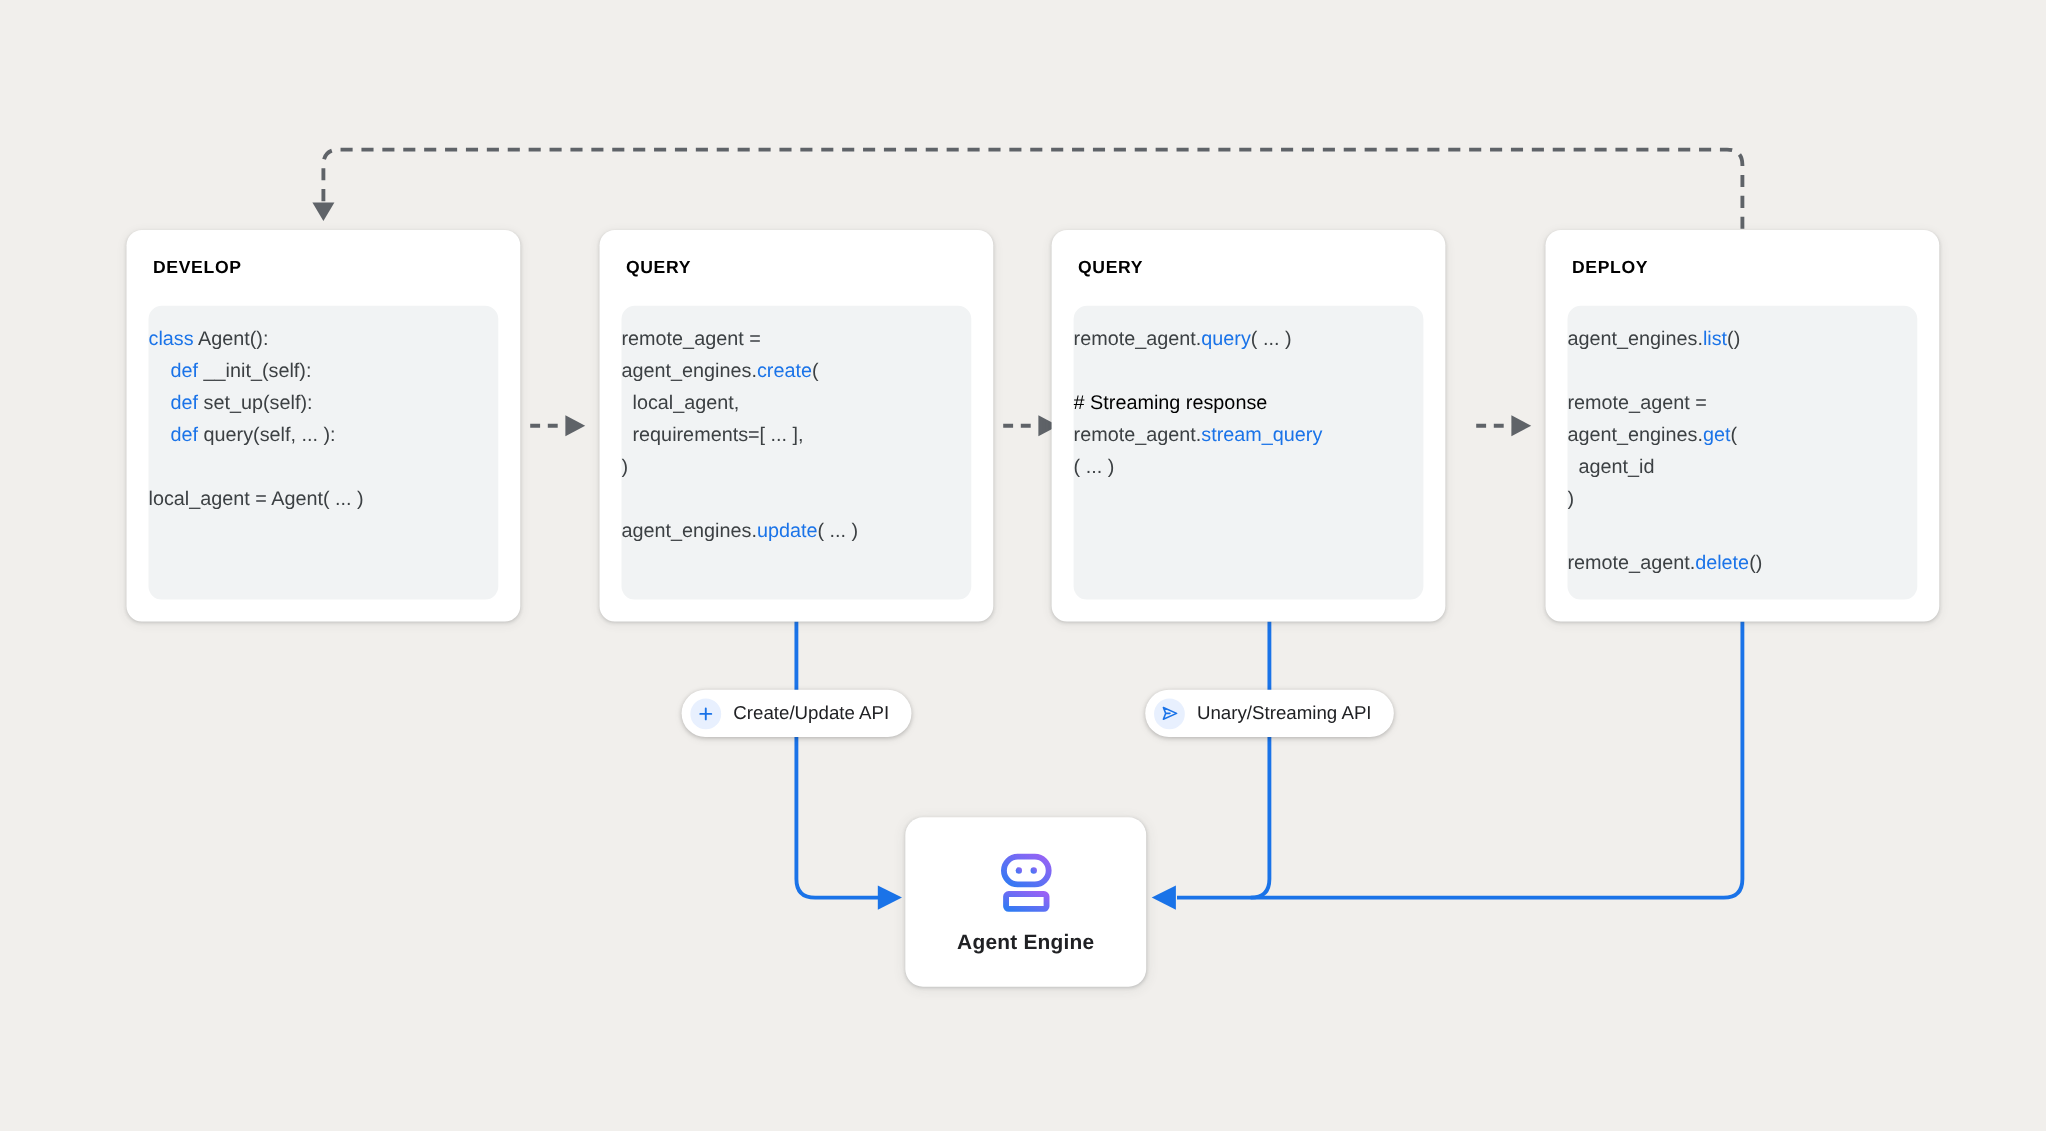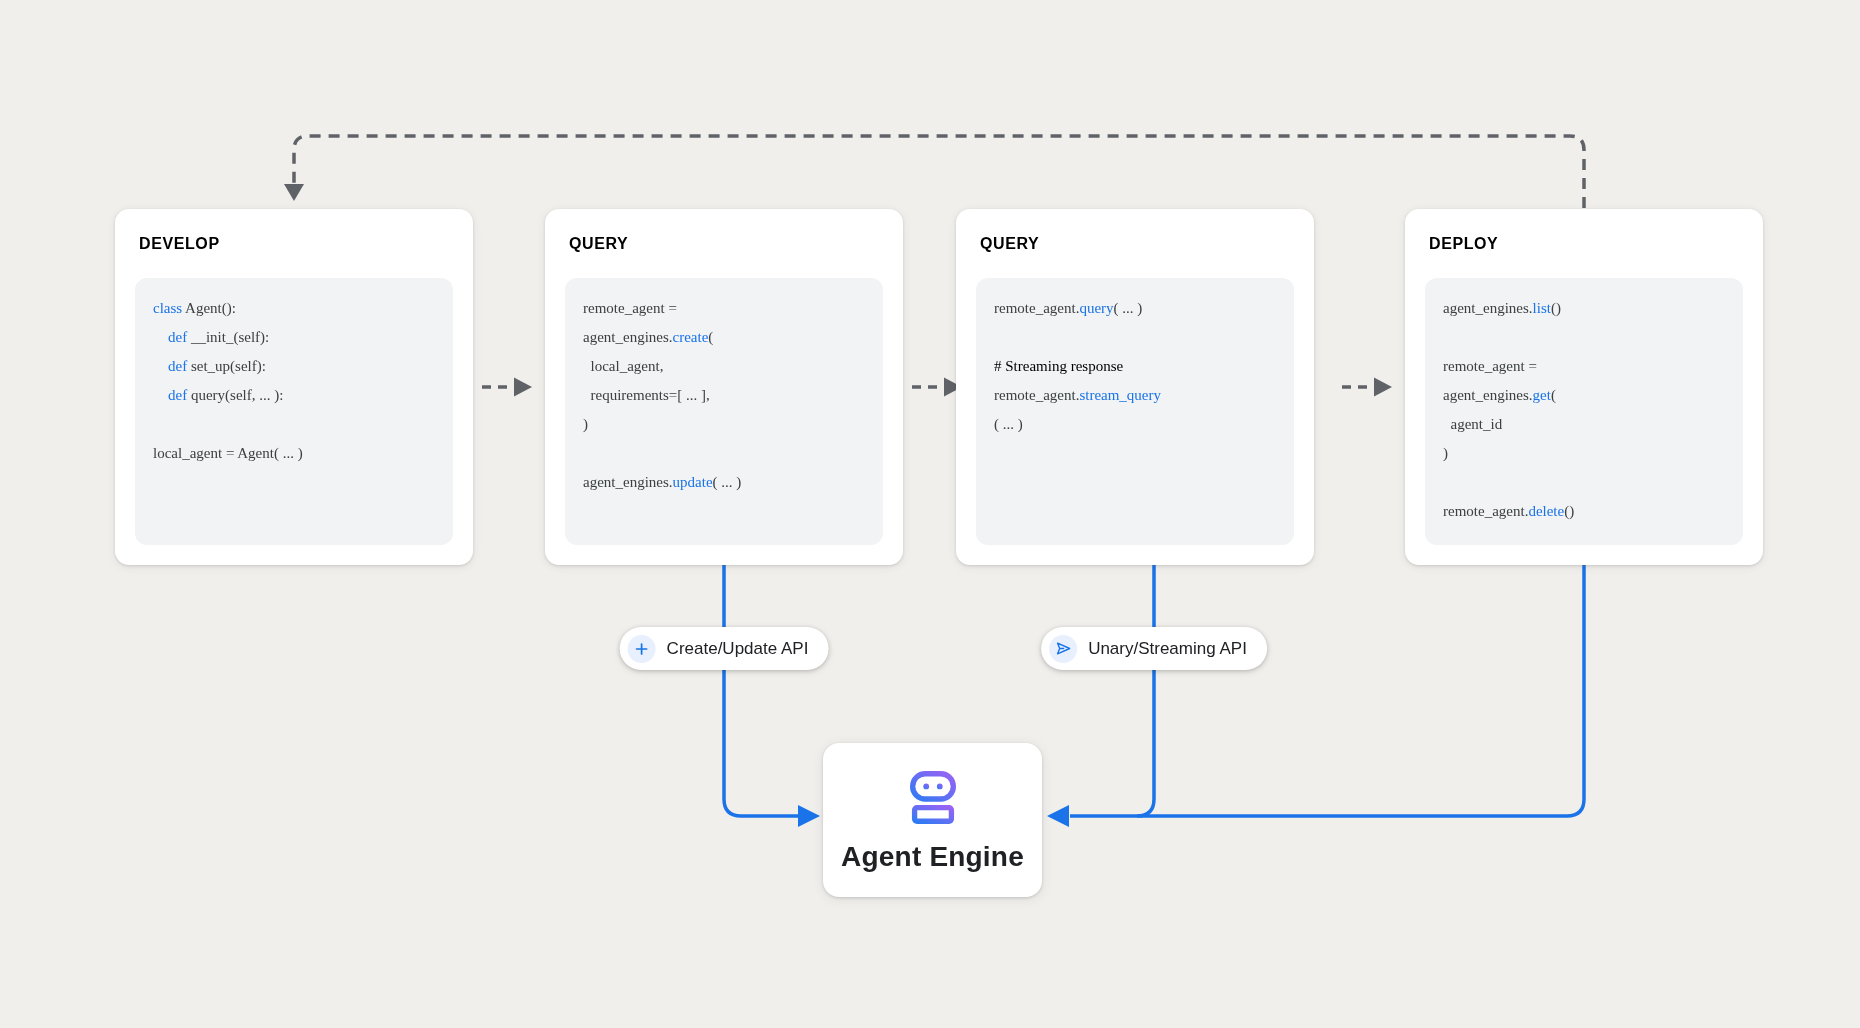--- a/index.html
+++ b/index.html
@@ -3,35 +3,35 @@
 <meta charset="utf-8">
 <style>
   html,body{margin:0;padding:0;}
   body{background:#f1efec;font-family:"Liberation Sans",sans-serif;}
   .canvas{position:relative;width:1860px;height:1028px;background:#f1efec;overflow:hidden;}
   .connector-layer{position:absolute;left:0;top:0;z-index:1;}
   .card{position:absolute;top:209px;width:358px;height:356px;background:#ffffff;border-radius:14px;
         box-shadow:0 1px 3px rgba(60,64,67,.18),0 2px 10px rgba(60,64,67,.08);z-index:2;}
   .card-title{margin:26px 24px 0 24px;font-size:16px;font-weight:bold;letter-spacing:.6px;color:#000000;}
   .codeblock{position:absolute;left:20px;right:20px;top:69px;bottom:20px;background:#f1f3f4;border-radius:12px;
-             padding:16px 0 0 18px;font-family:Liberation Serif, serif;font-size:15px;line-height:29px;
+             padding:16px 0 0 0;font-family:Liberation Sans, sans-serif;font-size:18px;line-height:29px;
              color:#3c4043;white-space:pre;overflow:hidden;box-sizing:border-box;}
   .code-line{height:29px;}
   .seg-p{color:#3c4043;}
   .seg-kw{color:#1a73e8;}
   .seg-cm{color:#000000;}
   .pill{position:absolute;top:627px;height:43px;transform:translateX(-50%);display:inline-flex;align-items:center;
         gap:11px;background:#ffffff;border-radius:22px;padding:0 20px 0 8px;z-index:3;
         box-shadow:0 1px 4px rgba(0,0,0,.2),0 2px 8px rgba(0,0,0,.08);}
   .pill-icon{width:28px;height:28px;border-radius:50%;background:#e8f0fe;display:flex;align-items:center;justify-content:center;flex:0 0 auto;}
   .pill-label{font-size:17px;color:#202124;white-space:nowrap;}
   .engine{position:absolute;left:823px;top:743px;width:219px;height:154px;background:#ffffff;border-radius:16px;
           box-shadow:0 1px 3px rgba(60,64,67,.2),0 2px 12px rgba(60,64,67,.1);z-index:2;
           display:flex;flex-direction:column;align-items:center;justify-content:center;gap:8px;}
-  .engine-label{font-size:28px;font-weight:bold;color:#202124;letter-spacing:.2px;}
+  .engine-label{font-size:19px;font-weight:bold;color:#202124;letter-spacing:.2px;}
 </style>
 </head>
 <body>
 
 <div class="canvas">
 
   <svg class="connector-layer" width="1860" height="1028" viewBox="0 0 1860 1028">
 
     <path d="M 1584 208 L 1584 150 Q 1584 136 1570 136 L 308 136 Q 294 136 294 150 L 294 183" fill="none" stroke="#5f6368" stroke-width="3.5" stroke-dasharray="11 8"></path>
     <polygon points="284,184 304,184 294,201" fill="#5f6368"></polygon>

